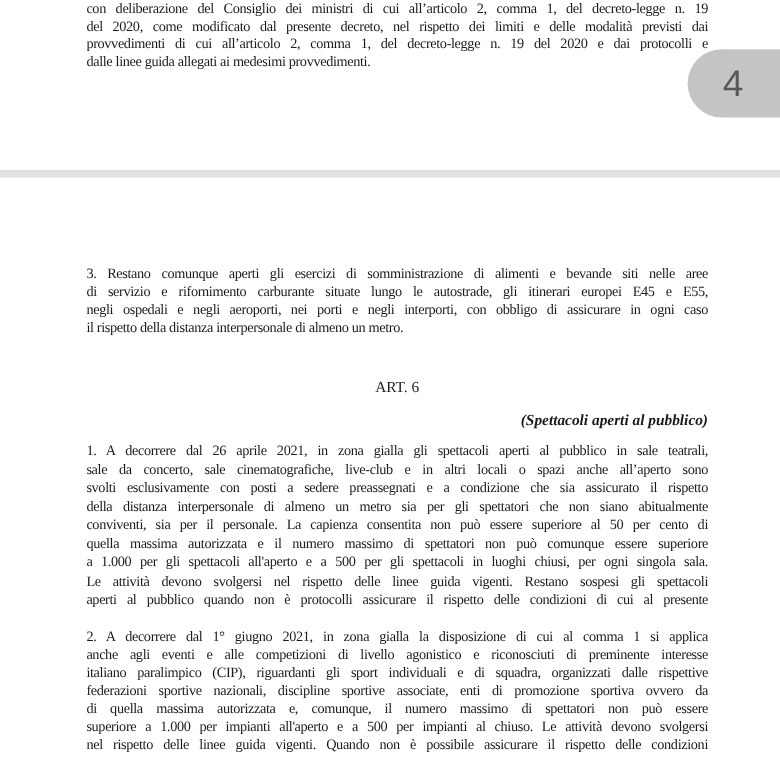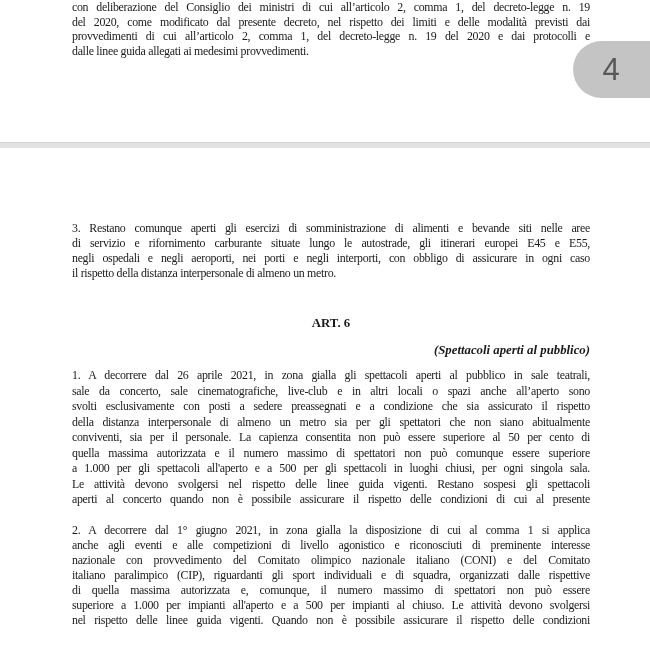--- a/index.html
+++ b/index.html
@@ -47,21 +47,21 @@
   .doc-line{
     height:15px;line-height:15px;
     text-align:justify;text-align-last:justify;
     overflow:hidden;white-space:nowrap0; 
   }
   .doc-line.no-just{text-align-last:left;}
   [data-name="paragraph-intro"]{top:0px;}
   [data-name="paragraph-intro"] .doc-line{height:14.6px;line-height:14.6px;}
   [data-name="paragraph-comma3"]{top:221px;font-family:Liberation Serif, serif;}
   [data-name="article-6-heading"]{
-    top:316px;text-align:center;font-weight:bold;
+    top:316px;text-align:center;font-weight:normal;
     font-size:12.8px;letter-spacing:0;line-height:15px;
   }
   [data-name="article-6-caption"]{
     top:343px;text-align:right;font-weight:bold;font-style:italic;
     font-size:12.8px;letter-spacing:0;line-height:15px;
   }
   [data-name="paragraph-comma1"]{top:368px;}
   [data-name="paragraph-comma1"] .doc-line{height:15.5px;line-height:15.5px;}
   [data-name="paragraph-comma2"]{top:523px;}
 </style>
@@ -86,27 +86,27 @@
       <div class="block" data-name="article-6-caption">(Spettacoli aperti al pubblico)</div>
       <div class="block" data-name="paragraph-comma1">
         <div class="doc-line" data-name="text-line">1. A decorrere dal 26 aprile 2021, in zona gialla gli spettacoli aperti al pubblico in sale teatrali,</div>
         <div class="doc-line" data-name="text-line">sale da concerto, sale cinematografiche, live-club e in altri locali o spazi anche all’aperto sono</div>
         <div class="doc-line" data-name="text-line">svolti esclusivamente con posti a sedere preassegnati e a condizione che sia assicurato il rispetto</div>
         <div class="doc-line" data-name="text-line">della distanza interpersonale di almeno un metro sia per gli spettatori che non siano abitualmente</div>
         <div class="doc-line" data-name="text-line">conviventi, sia per il personale. La capienza consentita non può essere superiore al 50 per cento di</div>
         <div class="doc-line" data-name="text-line">quella massima autorizzata e il numero massimo di spettatori non può comunque essere superiore</div>
         <div class="doc-line" data-name="text-line">a 1.000 per gli spettacoli all'aperto e a 500 per gli spettacoli in luoghi chiusi, per ogni singola sala.</div>
         <div class="doc-line" data-name="text-line">Le attività devono svolgersi nel rispetto delle linee guida vigenti. Restano sospesi gli spettacoli</div>
-        <div class="doc-line" data-name="text-line">aperti al concerto quando non è possibile assicurare il rispetto delle condizioni di cui al presente</div>
+        <div class="doc-line" data-name="text-line">aperti al pubblico quando non è protocolli assicurare il rispetto delle condizioni di cui al presente</div>
       </div>
       <div class="block" data-name="paragraph-comma2">
         <div class="doc-line" data-name="text-line">2. A decorrere  dal 1° giugno 2021, in zona gialla la disposizione di cui al comma 1 si applica</div>
         <div class="doc-line" data-name="text-line">anche agli eventi e alle competizioni di livello agonistico e riconosciuti di preminente interesse</div>
-        <div class="doc-line" data-name="text-line">nazionale con provvedimento del Comitato olimpico nazionale italiano (CONI) e del Comitato</div>
         <div class="doc-line" data-name="text-line">italiano paralimpico (CIP), riguardanti gli sport individuali e di squadra, organizzati dalle rispettive</div>
+        <div class="doc-line" data-name="text-line">federazioni sportive nazionali, discipline sportive associate, enti di promozione sportiva ovvero da</div>
         <div class="doc-line" data-name="text-line">di quella massima autorizzata e, comunque, il numero massimo di spettatori non può essere</div>
         <div class="doc-line" data-name="text-line">superiore a 1.000 per impianti all'aperto e a 500 per impianti al chiuso. Le attività devono svolgersi</div>
         <div class="doc-line" data-name="text-line">nel rispetto delle linee guida vigenti. Quando non è possibile assicurare il rispetto delle condizioni</div>
       </div>
     </div>
   <div id="separator" data-name="page-separator"></div>
   <div id="badge" data-name="page-number-badge">
     <span class="num" data-name="page-number-label">4</span>
   </div>
 </div>

